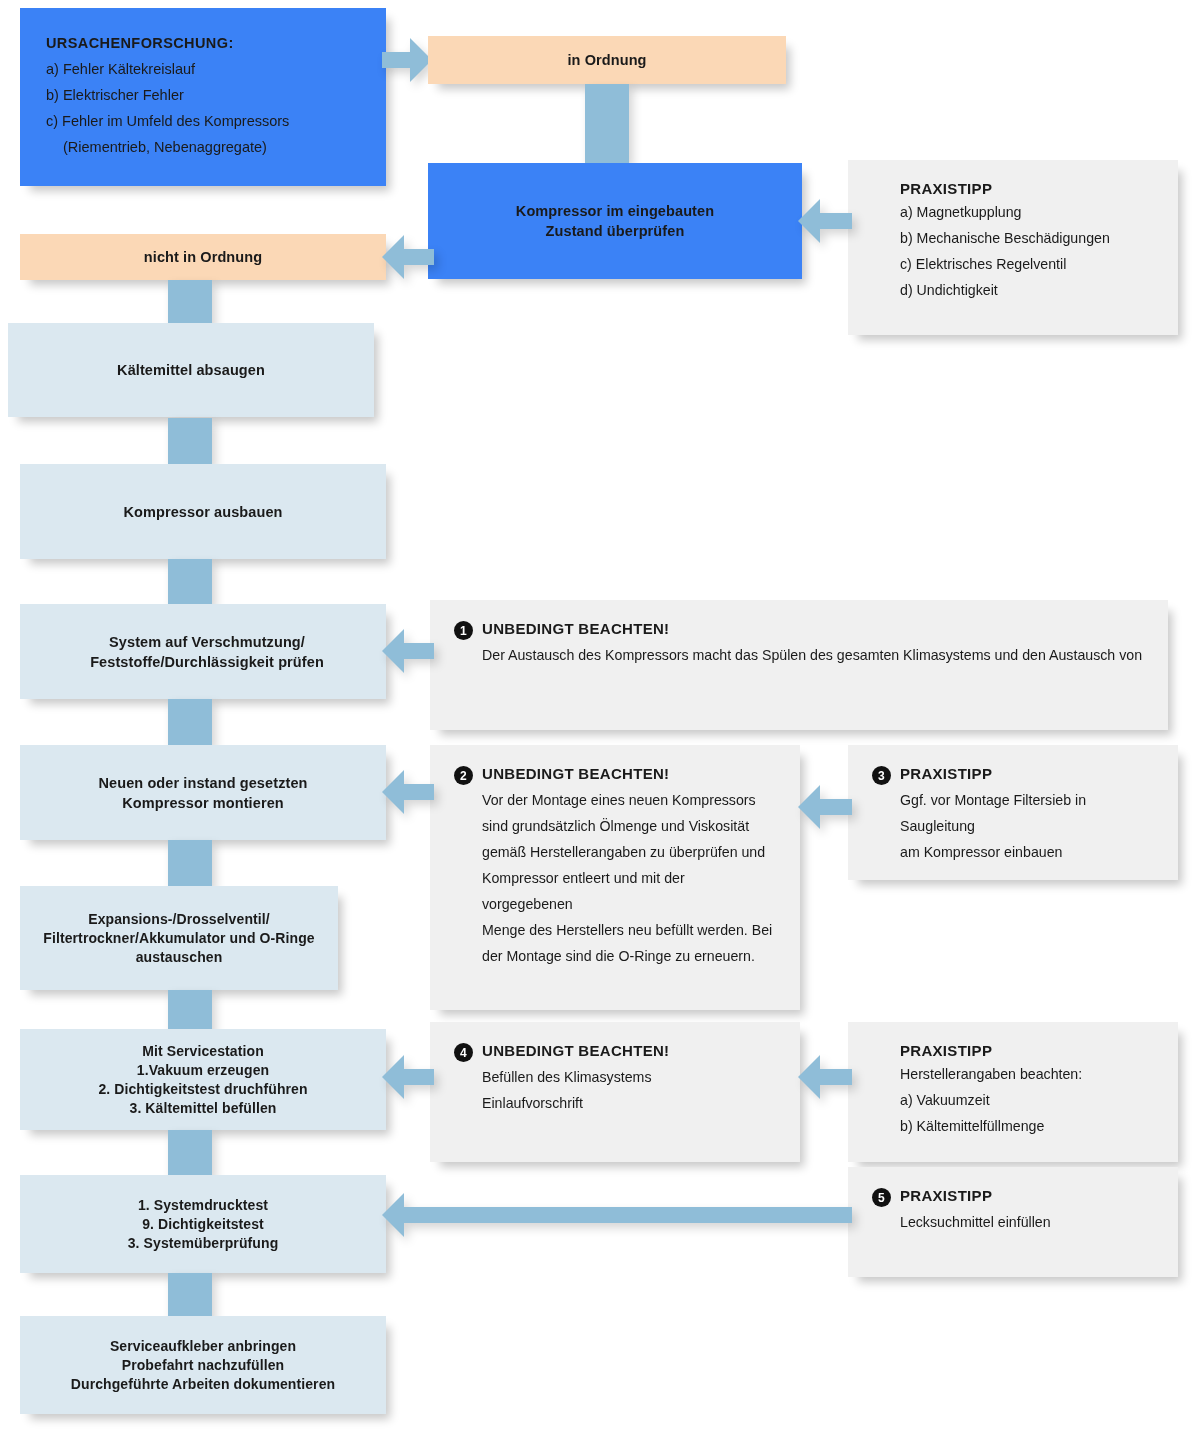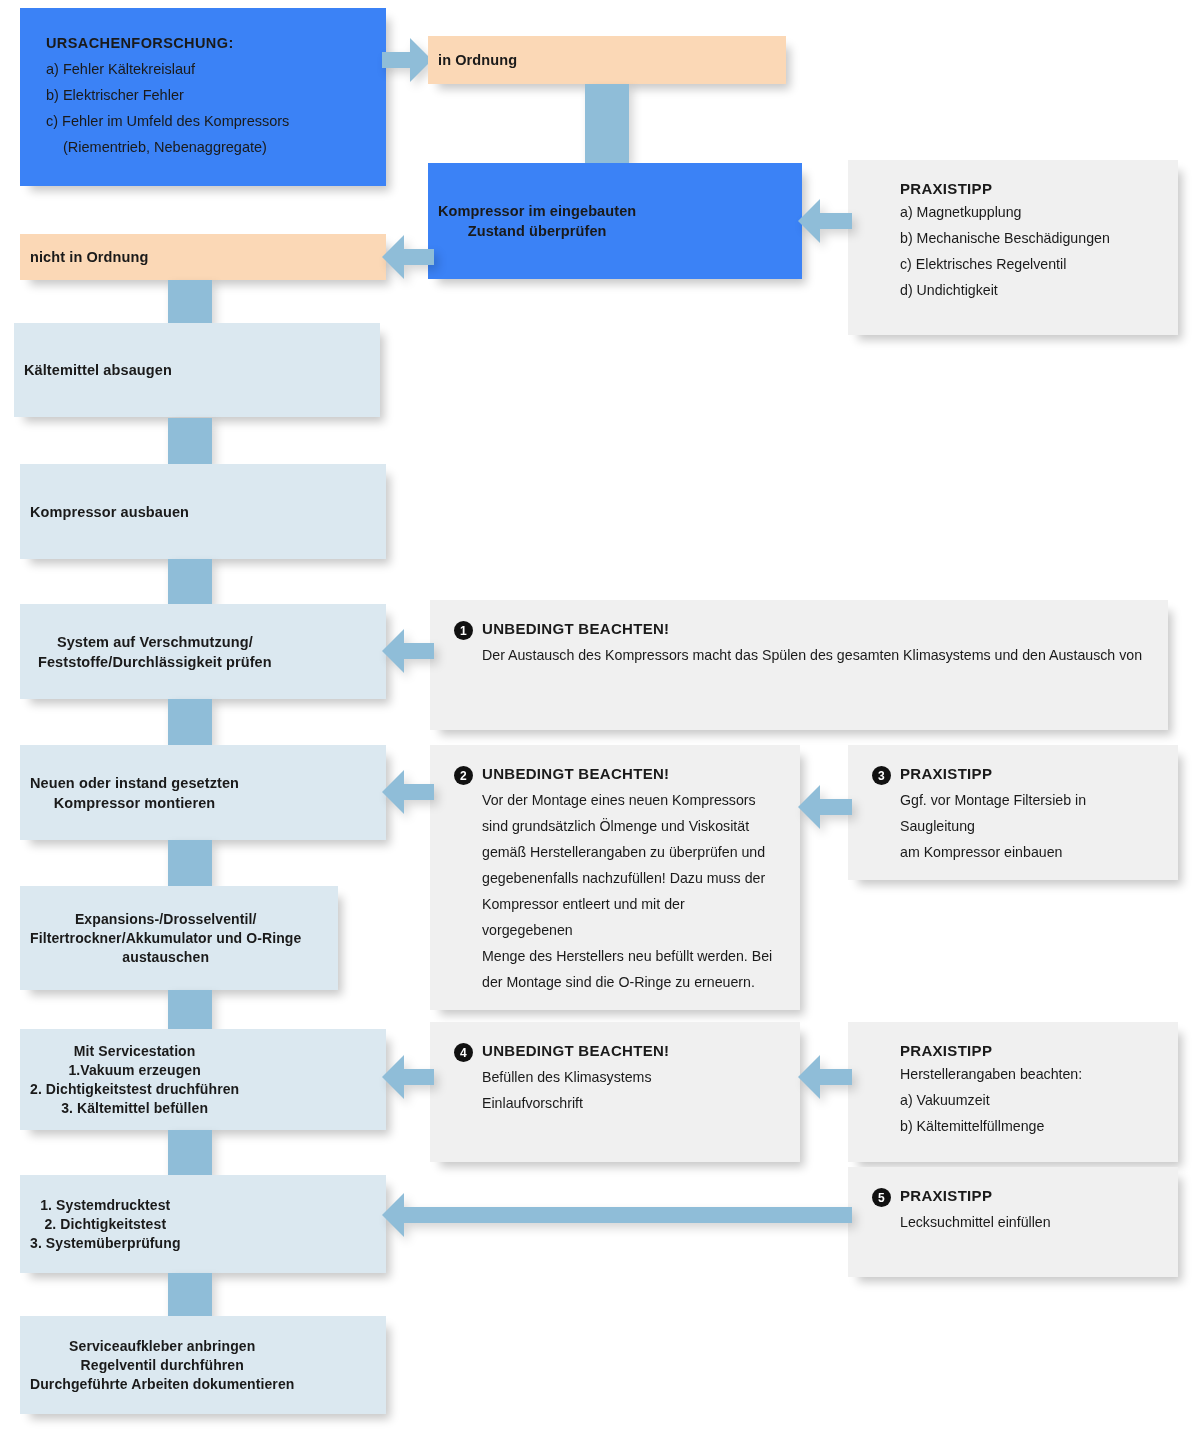--- a/index.html
+++ b/index.html
@@ -19,21 +19,21 @@
     box-sizing:border-box;
     box-shadow:7px 8px 9px -3px rgba(0,0,0,.22);
   }
   .box-blue   { background:#3b82f6; }
   .box-lblue  { background:#dbe8f0; }
   .box-orange { background:#fbd8b6; }
   .box-gray   { background:#f0f0f0; }
 
   
   .ctr{
-    display:flex;align-items:center;
+    display:flex;align-items:center;justify-content:center;
     text-align:center;
     font-weight:bold;
     font-size:14.5px;
     line-height:20px;
     letter-spacing:.1px;
     padding:6px 10px;
   }
   .ctr-sm{font-size:14px;line-height:19px;}
 
   
@@ -149,21 +149,21 @@
   <div class="aleft" style="left:382px;top:235px;width:52px;height:44px;">
     <div class="stem" style="width:34px;height:16px;"></div>
     <div class="head"></div>
   </div>
 
   <div class="adown" style="left:168px;top:280px;width:44px;height:48px;">
     <div class="stem" style="width:16px;height:28px;"></div>
     <div class="head"></div>
   </div>
 
-  <div class="box box-lblue ctr" style="left:14px;top:323px;width:366px;height:94px;">
+  <div class="box box-lblue ctr" style="left:8px;top:323px;width:366px;height:94px;">
     <span>Kältemittel absaugen</span>
   </div>
 
   <div class="adown" style="left:168px;top:418px;width:44px;height:48px;">
     <div class="stem" style="width:16px;height:28px;"></div>
     <div class="head"></div>
   </div>
 
   <div class="box box-lblue ctr" style="left:20px;top:464px;width:366px;height:95px;">
     <span>Kompressor ausbauen</span>
@@ -210,21 +210,20 @@
 
   <div class="box box-gray note" style="left:430px;top:745px;width:370px;height:265px;">
     <div class="note-head">
       <span class="bullet">2</span>
       <span>UNBEDINGT BEACHTEN!</span>
     </div>
     <div class="note-body">
       <span class="ln">Vor der Montage eines neuen Kompressors</span>
       <span class="ln">sind grundsätzlich Ölmenge und Viskosität</span>
       <span class="ln">gemäß Herstellerangaben zu überprüfen und</span>
-      <span class="ln">gegebenenfalls nachzufüllen! Dazu muss der</span>
       <span class="ln">Kompressor entleert und mit der vorgegebenen</span>
       <span class="ln">Menge des Herstellers neu befüllt werden. Bei</span>
       <span class="ln">der Montage sind die O-Ringe zu erneuern.</span>
     </div>
   </div>
 
   <div class="aleft" style="left:382px;top:770px;width:52px;height:44px;">
     <div class="stem" style="width:34px;height:16px;"></div>
     <div class="head"></div>
   </div>
@@ -305,21 +304,21 @@
   </div>
 
   <div class="adown" style="left:168px;top:1130px;width:44px;height:48px;">
     <div class="stem" style="width:16px;height:28px;"></div>
     <div class="head"></div>
   </div>
 
   <div class="box box-lblue ctr ctr-sm" style="left:20px;top:1175px;width:366px;height:98px;">
     <div>
       <div>1. Systemdrucktest</div>
-      <div>2. Dichtigkeitstest</div>
+      <div>9. Dichtigkeitstest</div>
       <div>3. Systemüberprüfung</div>
     </div>
   </div>
 
   <div class="box box-gray note" style="left:848px;top:1167px;width:330px;height:110px;">
     <div class="note-head">
       <span class="bullet">5</span>
       <span>PRAXISTIPP</span>
     </div>
     <div class="note-body">
@@ -333,18 +332,18 @@
   </div>
 
   <div class="adown" style="left:168px;top:1273px;width:44px;height:48px;">
     <div class="stem" style="width:16px;height:28px;"></div>
     <div class="head"></div>
   </div>
 
   <div class="box box-lblue ctr ctr-sm" style="left:20px;top:1316px;width:366px;height:98px;">
     <div>
       <div>Serviceaufkleber anbringen</div>
-      <div>Regelventil durchführen</div>
+      <div>Probefahrt nachzufüllen</div>
       <div>Durchgeführte Arbeiten dokumentieren</div>
     </div>
   </div>
 
 </div>
 
 </body></html>

